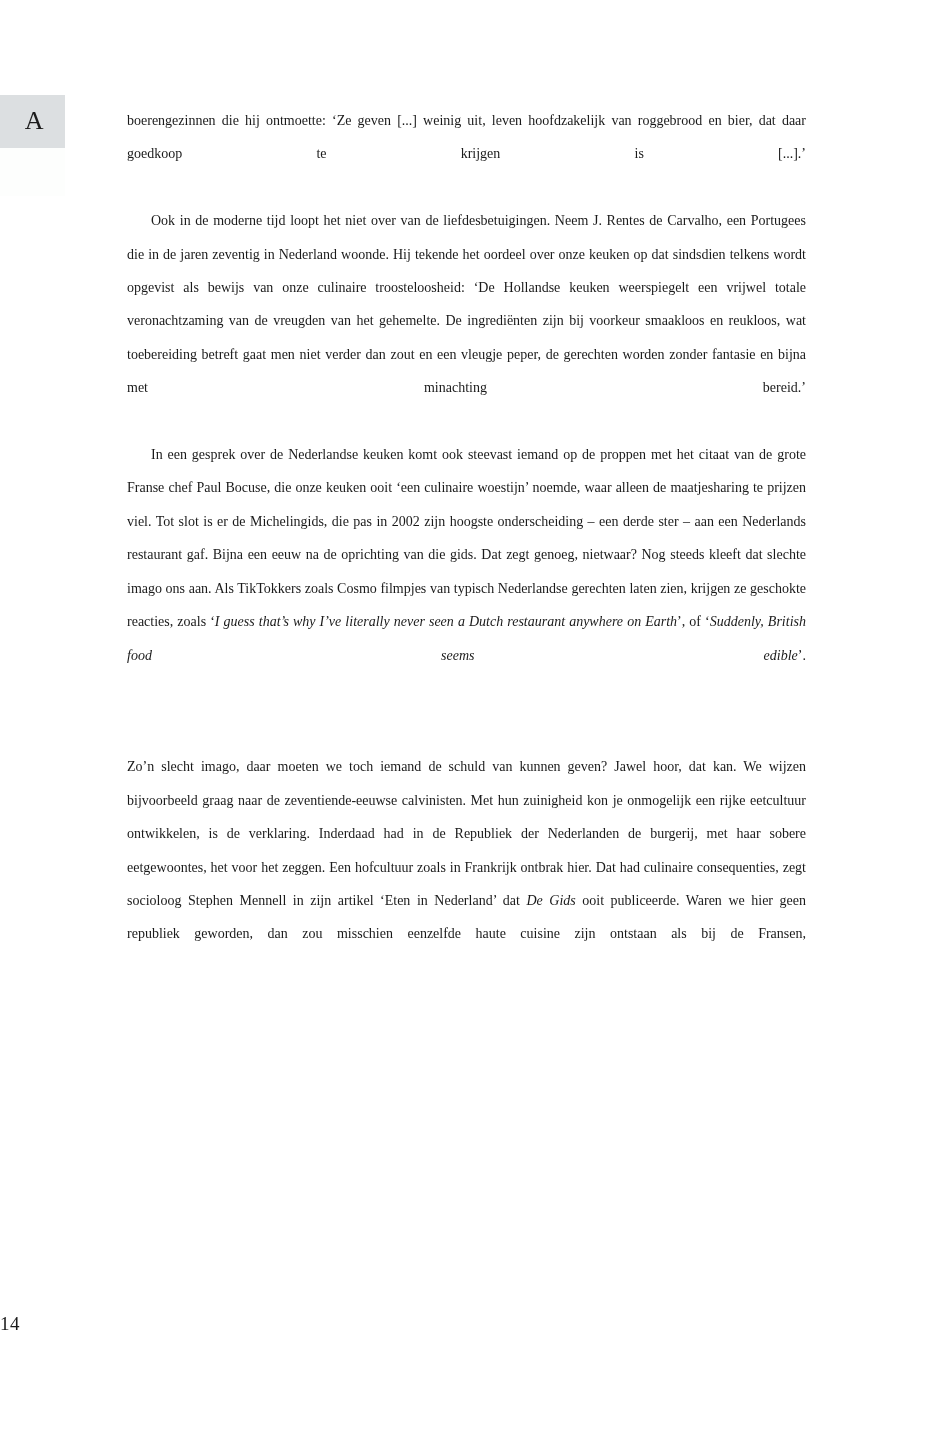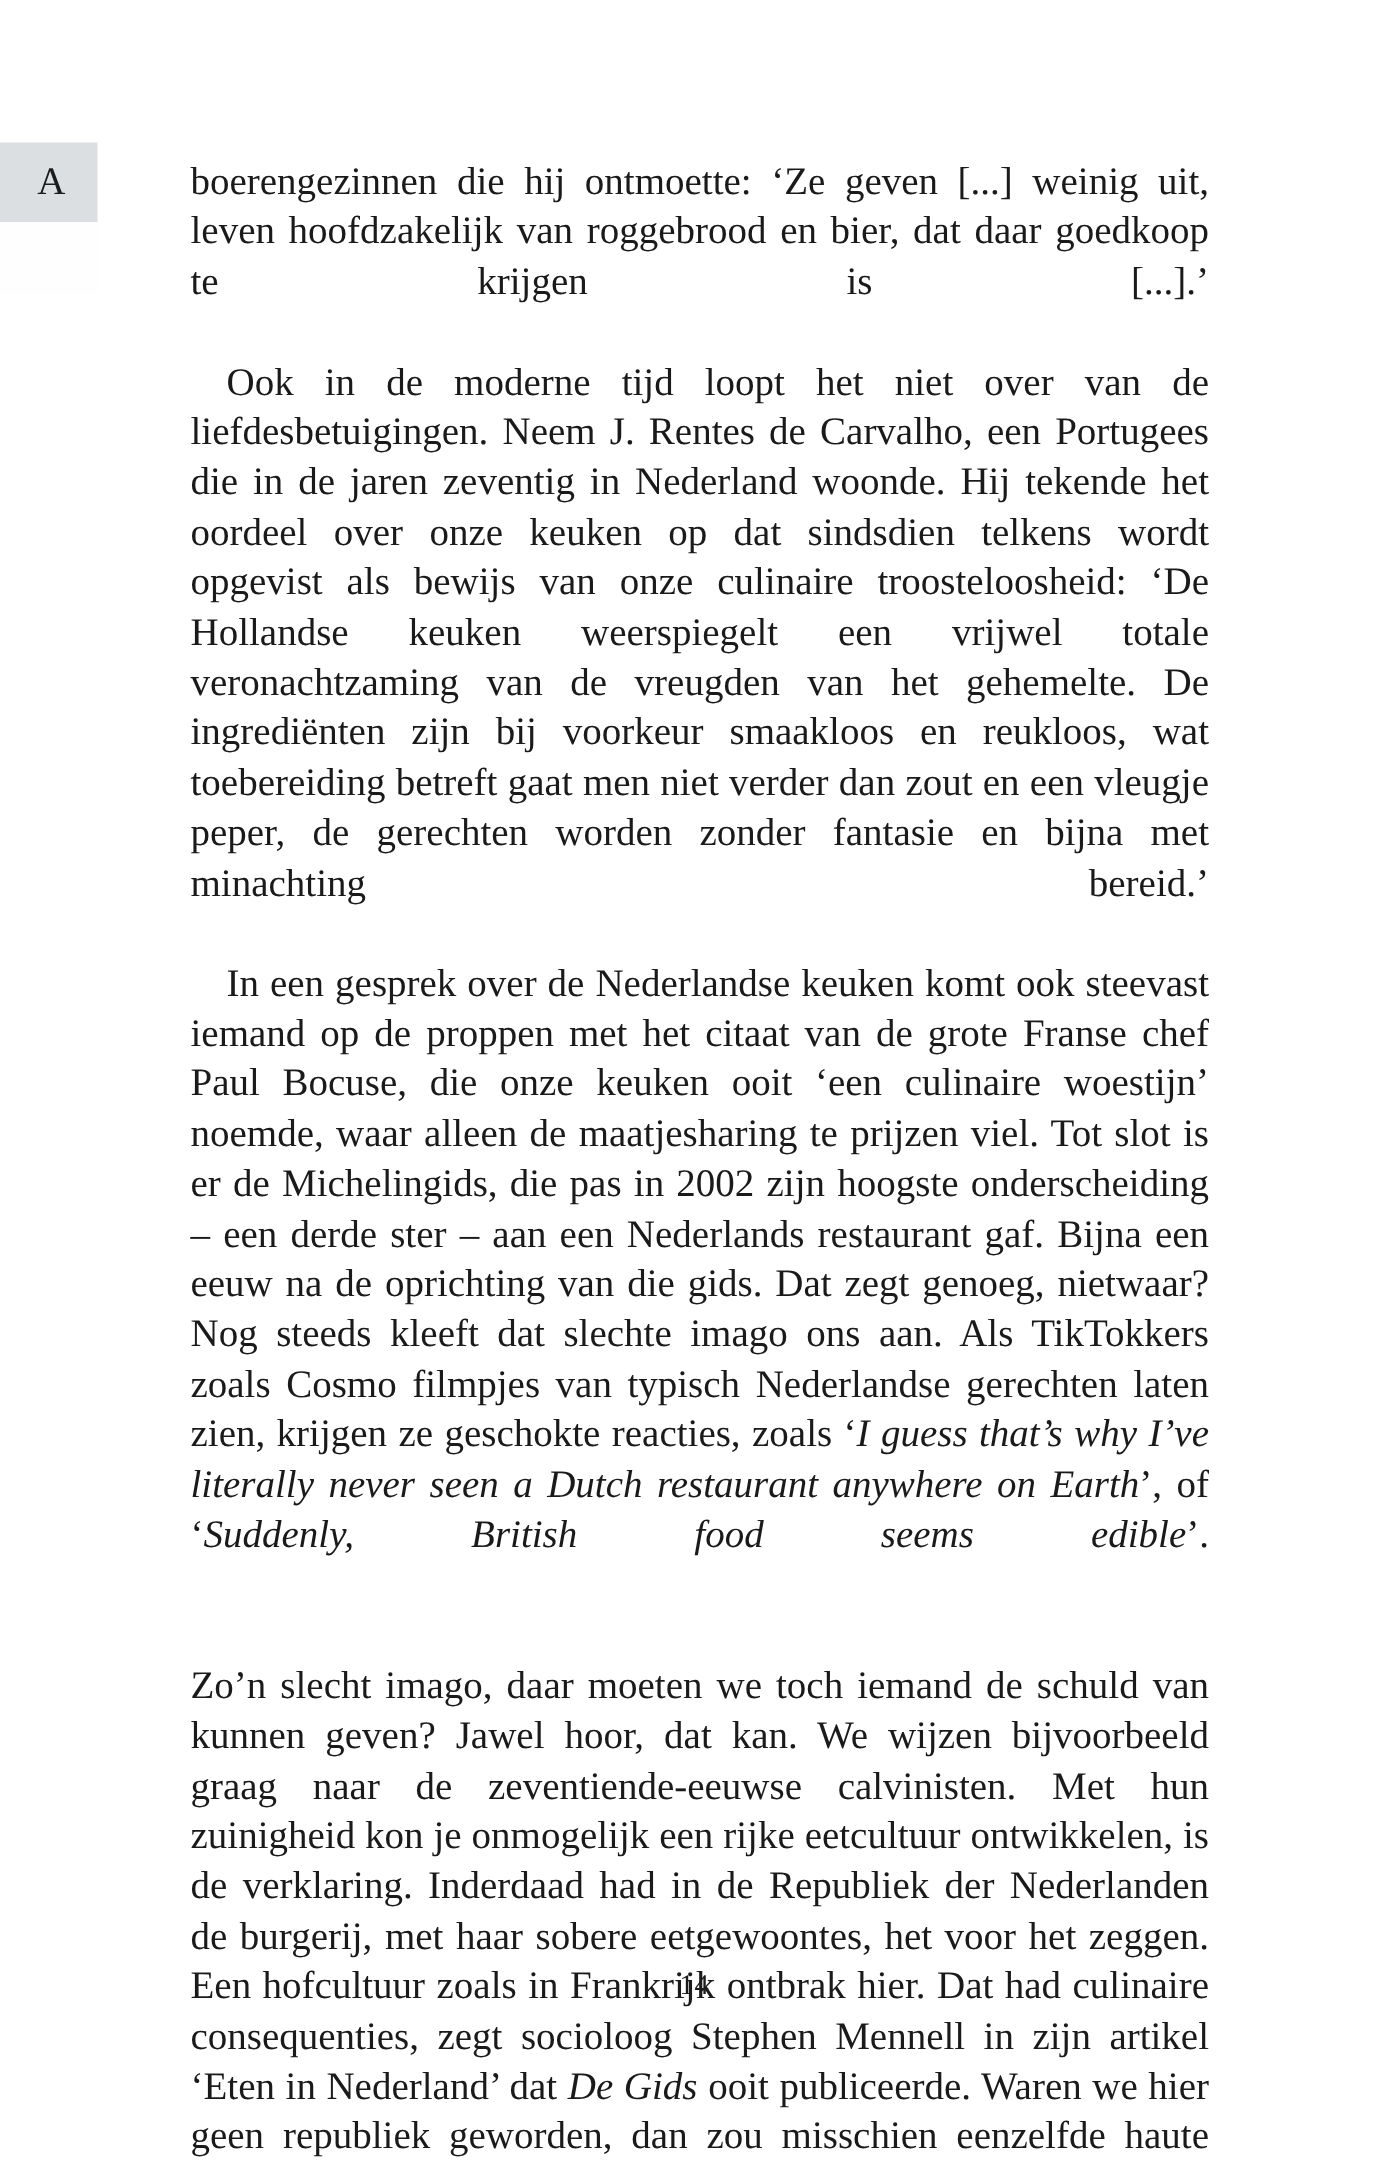--- a/index.html
+++ b/index.html
@@ -58,61 +58,61 @@
   
   .textblock {
     position: absolute;
     left: 127px;
     top: 104px;
     width: 679px;
   }
 
   p {
     margin: 0;
-    font-size: 26px;
+    font-size: 14px;
     line-height: 33.4px;
     text-align: justify;
     text-justify: inter-word;
     hyphens: none;
     -webkit-hyphens: none;
     word-spacing: 0.1px;
   }
 
   
   p.flush {
     text-indent: 0;
   }
   
   p.indent {
     text-indent: 24px;
     font-family: Liberation Serif, serif;
   }
   
   p.gap-before {
-    margin-top: 34px;
+    margin-top: 45px;
   }
 
   i, em {
     font-style: italic;
   }
 
   
   p::after {
     content: "";
     display: inline-block;
     width: 100%;
   }
 
   
   .folio {
     position: absolute;
     left: 0;
     right: 0;
     top: 1313px;
-    text-align: center;
+    text-align: left;
     font-size: 19px;
     line-height: 22px;
     color: #1a1a1a;
     font-variant-numeric: oldstyle-nums;
     letter-spacing: 0.5px;
   }
 </style>
 </head>
 <body>
 

